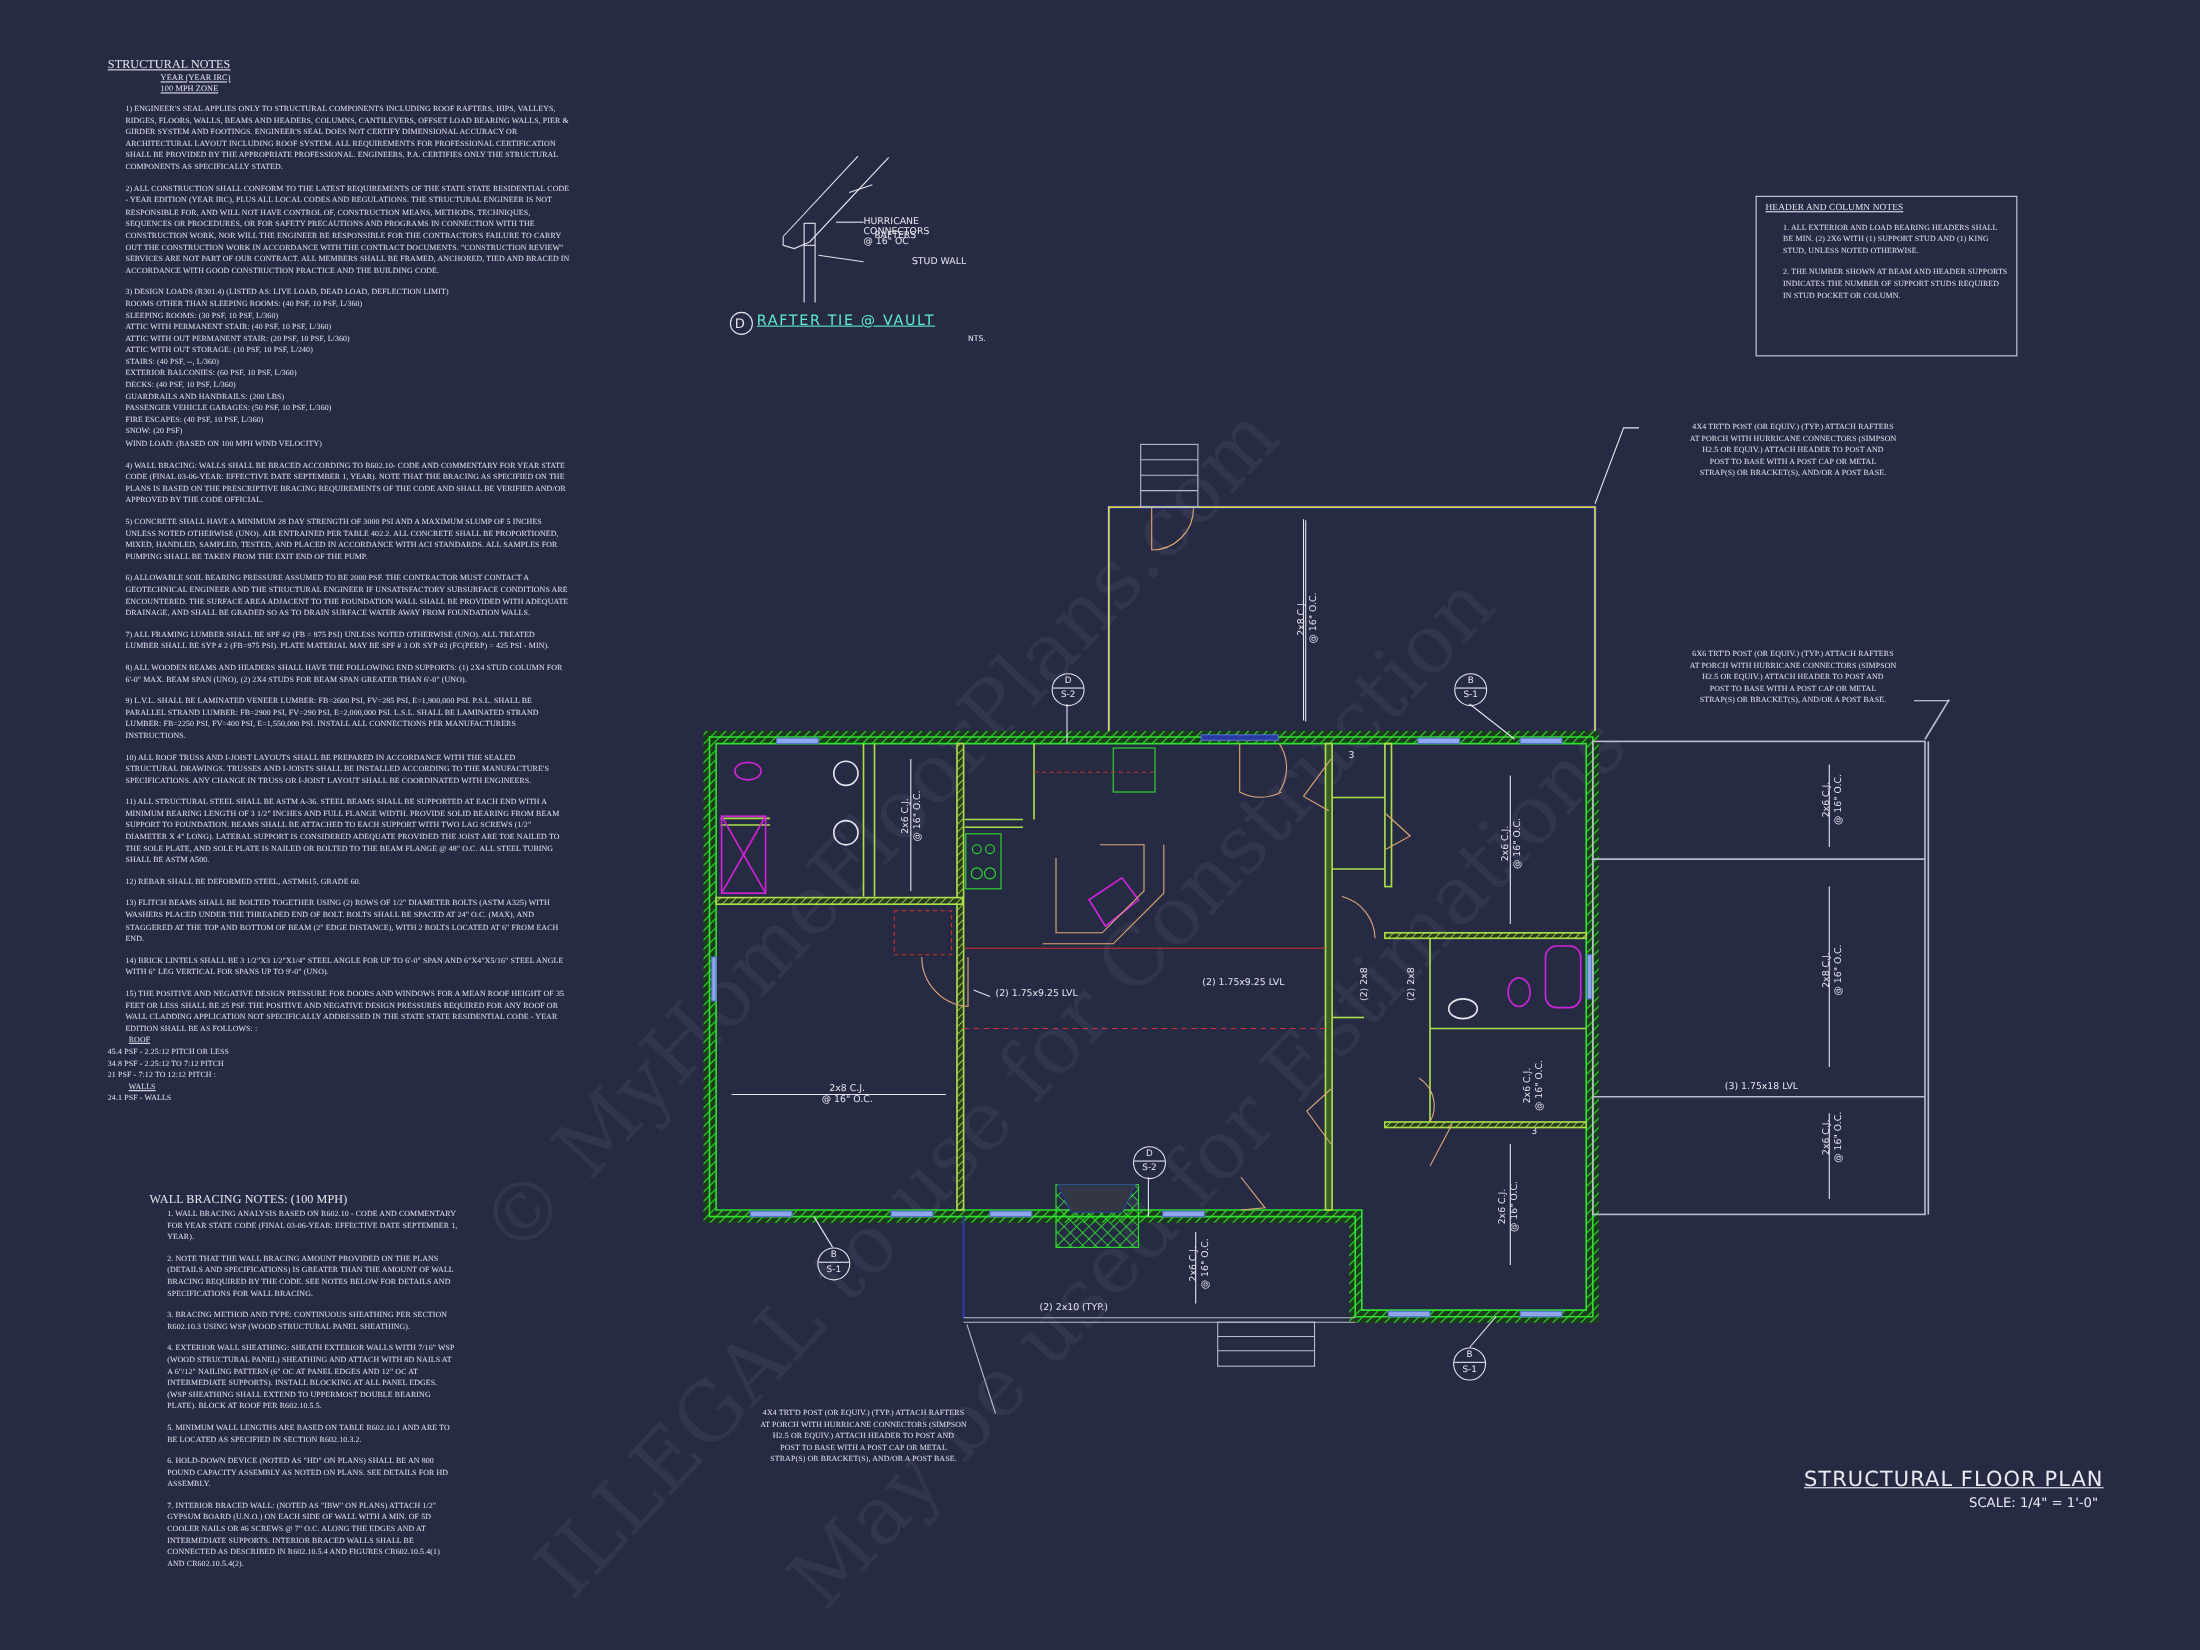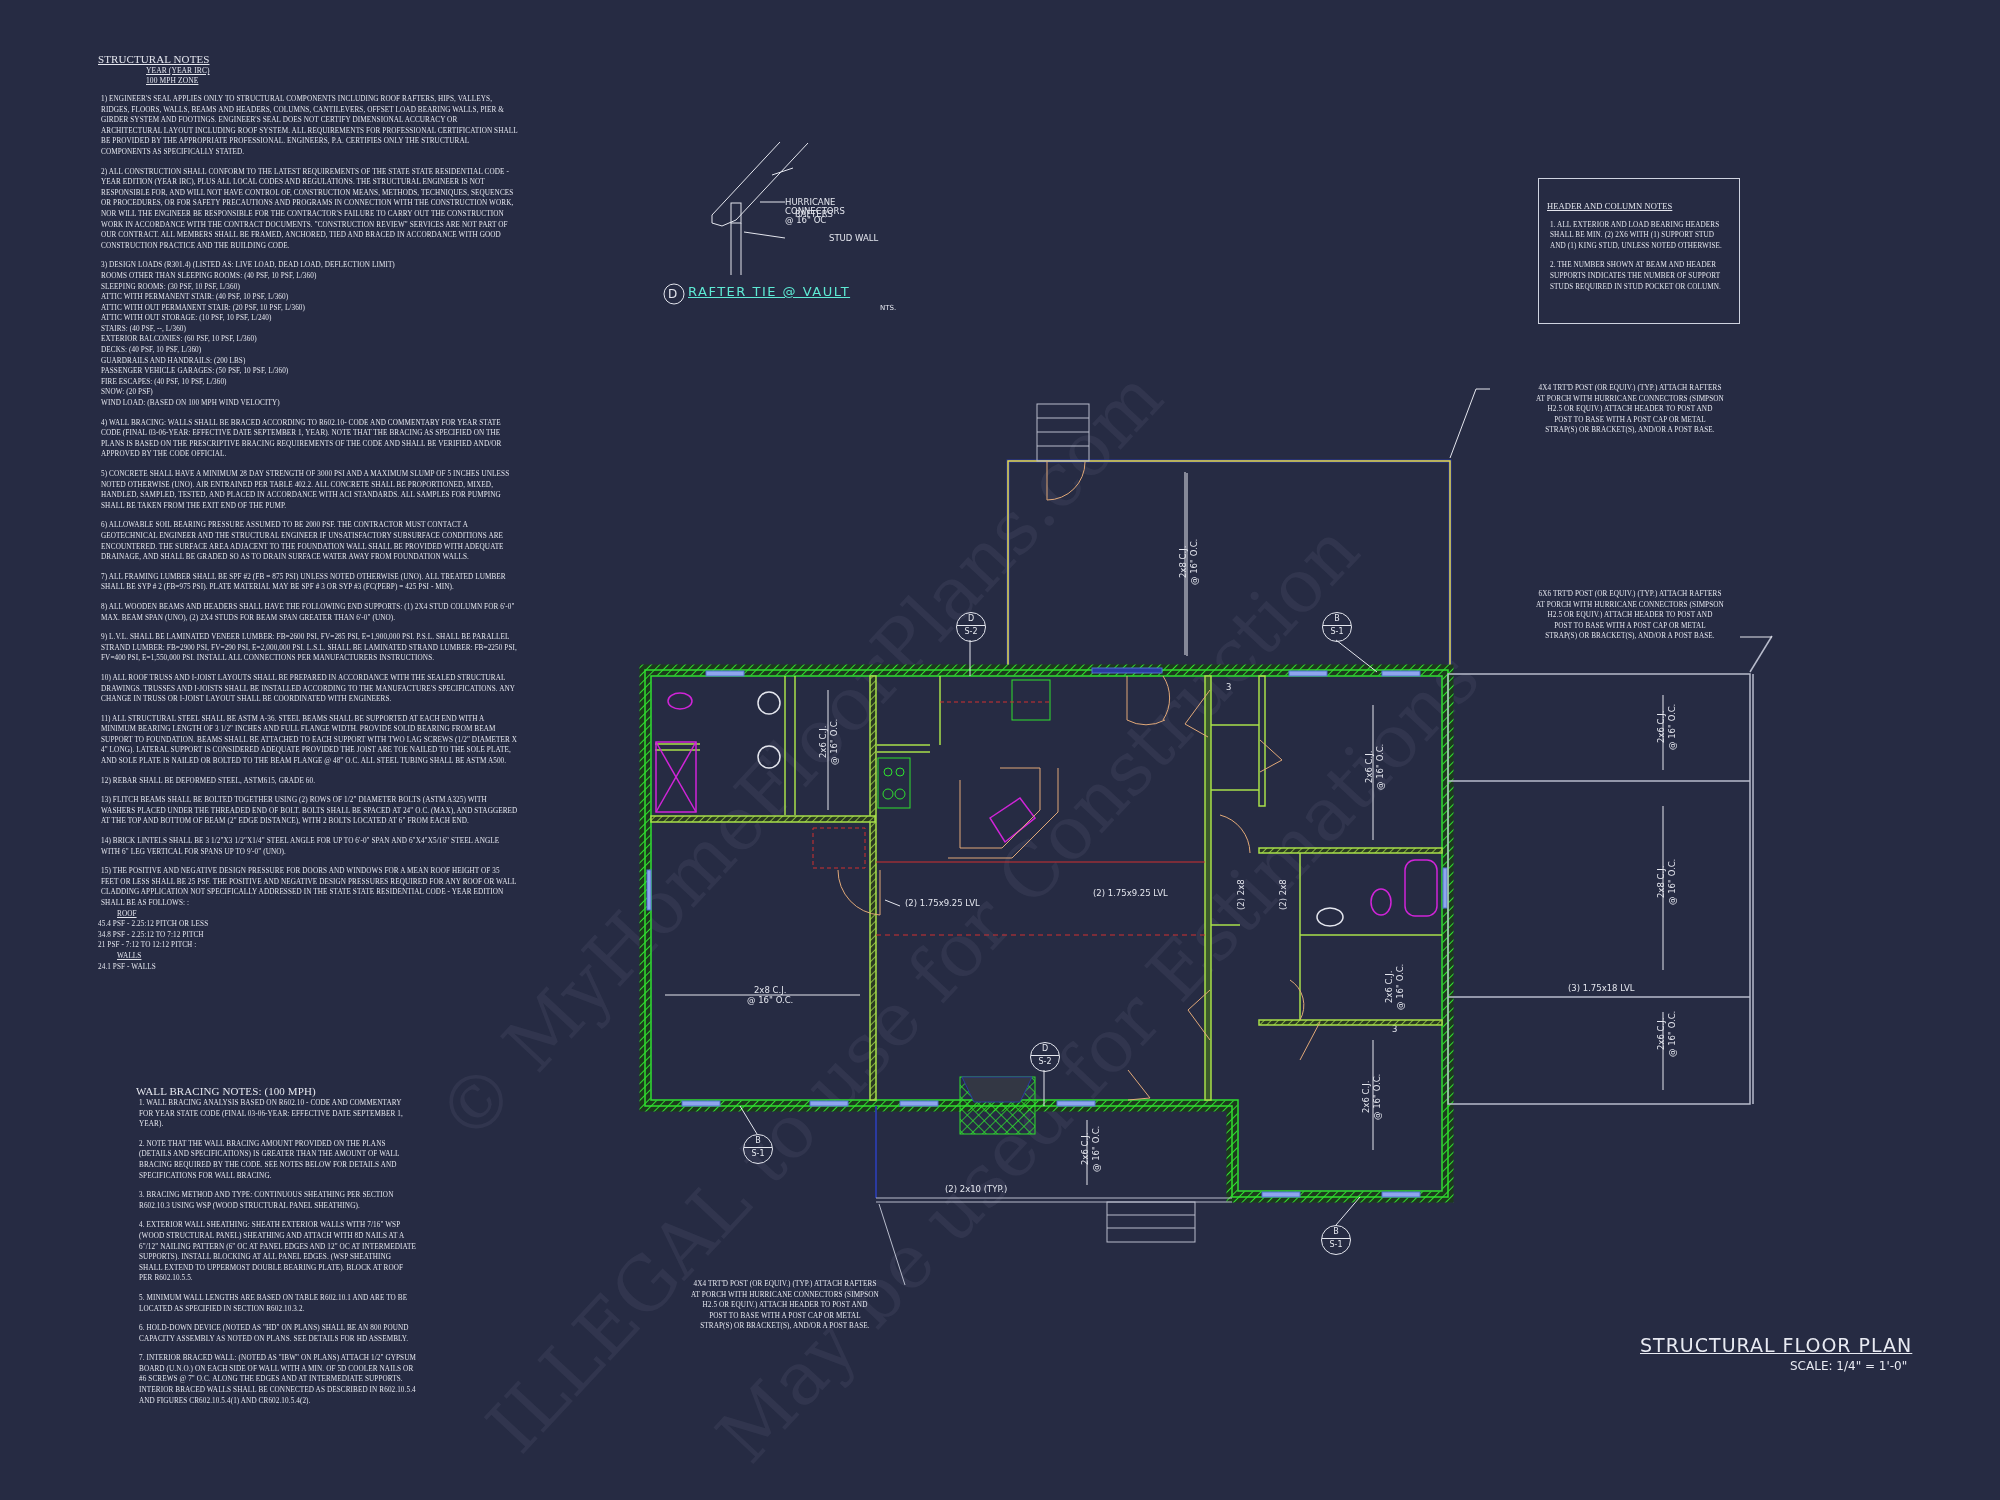--- a/index.html
+++ b/index.html
@@ -1,25 +1,25 @@
 <!DOCTYPE html>
 <html><head>
 <meta charset="utf-8">
 <style>
   html,body{margin:0;padding:0;}
   body{width:2000px;height:1500px;background:#262b43;position:relative;overflow:hidden;font-family:"DejaVu Sans",sans-serif;color:#e6e8ef;}
   .txt{position:absolute;font-family:Liberation Serif, serif;font-size:7.2px;line-height:10.6px;color:#e4e6ee;letter-spacing:0.1px;text-transform:uppercase;}
   .h-ul{text-decoration:underline;padding-left:19px;}
-  .para{margin:0 0 9px 3px;white-space:pre-line;}
+  .para{margin:0 0 9px 16px;white-space:pre-line;}
   #notes{left:98px;top:52px;width:420px;}
   #notes .title{font-size:11px;line-height:14px;text-decoration:underline;}
   #notes .sub{font-size:7.5px;line-height:10px;text-decoration:underline;margin-left:48px;}
   #wallb{left:136px;top:1084px;width:280px;}
   #wallb .title{font-size:11px;line-height:14px;}
-  #hc{left:1538px;top:178px;width:202px;height:146px;border:1px solid #cfd3e0;padding:22px 8px;box-sizing:border-box;}
+  #hc{left:1596px;top:178px;width:238px;height:146px;border:1px solid #cfd3e0;padding:4px 8px;box-sizing:border-box;}
   #hc .title{text-decoration:underline;font-size:8.5px;margin-bottom:8px;}
   .callout{text-align:center;}
   #plan-title{position:absolute;left:1640px;top:1334px;font-size:19px;letter-spacing:1px;text-decoration:underline;color:#e8eaf2;font-family:"DejaVu Sans",sans-serif;}
   #plan-scale{position:absolute;left:1790px;top:1359px;font-size:12px;color:#e8eaf2;font-family:"DejaVu Sans",sans-serif;}
   #detail-title{position:absolute;left:688px;top:284px;font-size:13px;letter-spacing:1.5px;text-decoration:underline;color:#5eead4;}
   #detail-nts{position:absolute;left:880px;top:304px;font-size:7px;color:#e8eaf2;}
   .lbl{position:absolute;font-size:8.5px;color:#e4e6ee;white-space:nowrap;}
   .vlbl{position:absolute;font-size:8.5px;color:#e4e6ee;white-space:pre;transform:rotate(-90deg);transform-origin:left top;line-height:11px;text-align:center;}
   svg{position:absolute;left:0;top:0;}
   .wm{position:absolute;font-family:"DejaVu Serif",serif;color:rgba(200,205,225,0.07);white-space:nowrap;transform-origin:left top;}

